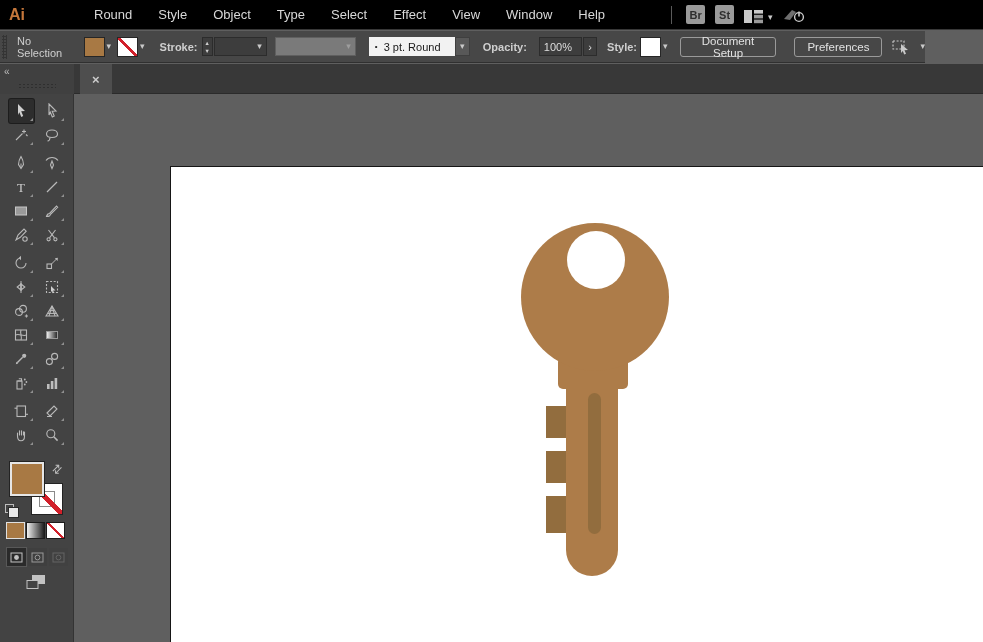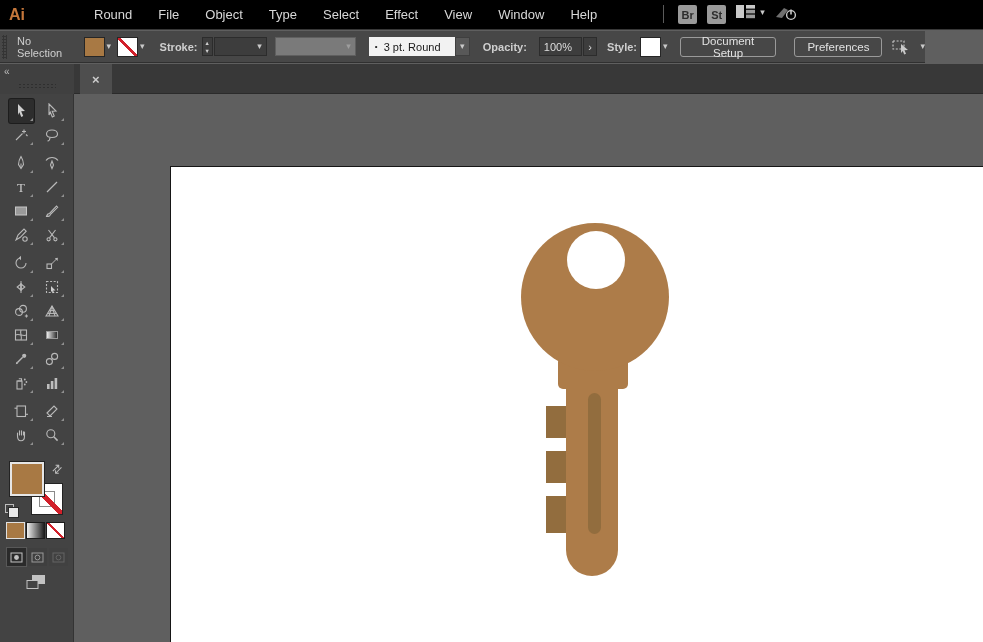--- a/index.html
+++ b/index.html
@@ -10,21 +10,21 @@
     background:#5f5f5f;
   }
   
   .menubar {
     position:absolute; left:0; top:0; width:983px; height:30px;
     background:#000000; border-bottom:1px solid #383838;
     display:flex; align-items:center; color:#d8d8d8; font-size:13px;gap:43px;
   }
   .logo { color:#c4763a; font-weight:bold; font-size:16px; padding:0 13px 0 9px; }
   .menu-item { padding:0 13px; cursor:default; }
-  .menubar-right { display:flex; align-items:flex-start; margin-left:6px; gap:10px; }
+  .menubar-right { display:flex; align-items:flex-end; margin-left:6px; gap:10px; }
   .vsep { width:1px; height:18px; background:#5a5a5a; margin:0 4px; }
   .sq-btn {
     width:19px; height:19px; background:#9a9a9a; color:#2e2e2e;
     border-radius:2px; font-size:11px; font-weight:bold;
     display:flex; align-items:center; justify-content:center;
   }
   .chev { color:#c9c9c9; font-size:9px; line-height:1; }
   
   .controlbar {
     position:absolute; left:0; top:31px; width:925px; height:32px;
@@ -120,21 +120,21 @@
     background:#ffffff; border-top:1px solid #161616; border-left:1px solid #161616; }
   .key-svg { position:absolute; left:350px; top:56px; }
 </style>
 </head>
 <body>
 
 <div id="window">
 
   <div class="menubar">
     <span class="logo">Ai</span>
-    <div class="menus"><span class="menu-item">Round</span><span class="menu-item">File</span><span class="menu-item">Object</span><span class="menu-item">Type</span><span class="menu-item">Select</span><span class="menu-item">Effect</span><span class="menu-item">View</span><span class="menu-item">Window</span><span class="menu-item">Help</span></div>
+    <div class="menus"><span class="menu-item">Round</span><span class="menu-item">Style</span><span class="menu-item">Object</span><span class="menu-item">Type</span><span class="menu-item">Select</span><span class="menu-item">Effect</span><span class="menu-item">View</span><span class="menu-item">Window</span><span class="menu-item">Help</span></div>
     <div class="menubar-right">
       <div class="vsep"></div>
       <div class="sq-btn">Br</div>
       <div class="sq-btn">St</div>
       <div style="display:flex;align-items:center;gap:5px">
         <svg width="19" height="14" viewBox="0 0 19 14">
           <rect x="0" y="0" width="8" height="13" fill="#c9c9c9"></rect>
           <rect x="10" y="0" width="9" height="3.6" fill="#c9c9c9"></rect>
           <rect x="10" y="4.8" width="9" height="3.6" fill="#9a9a9a"></rect>
           <rect x="10" y="9.6" width="9" height="3.6" fill="#9a9a9a"></rect>

